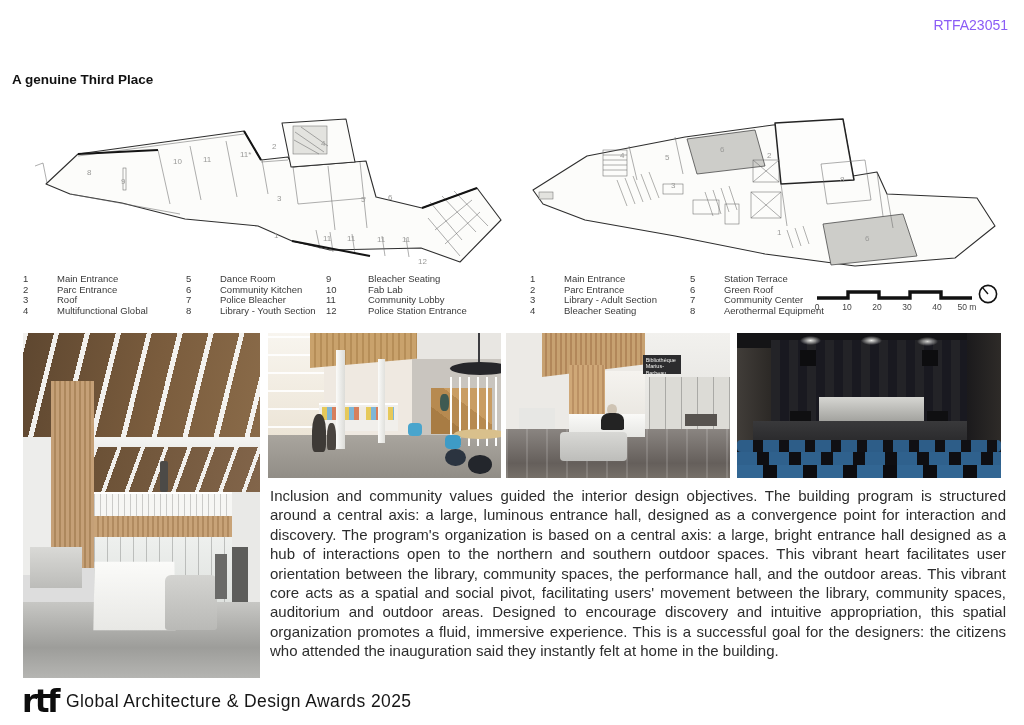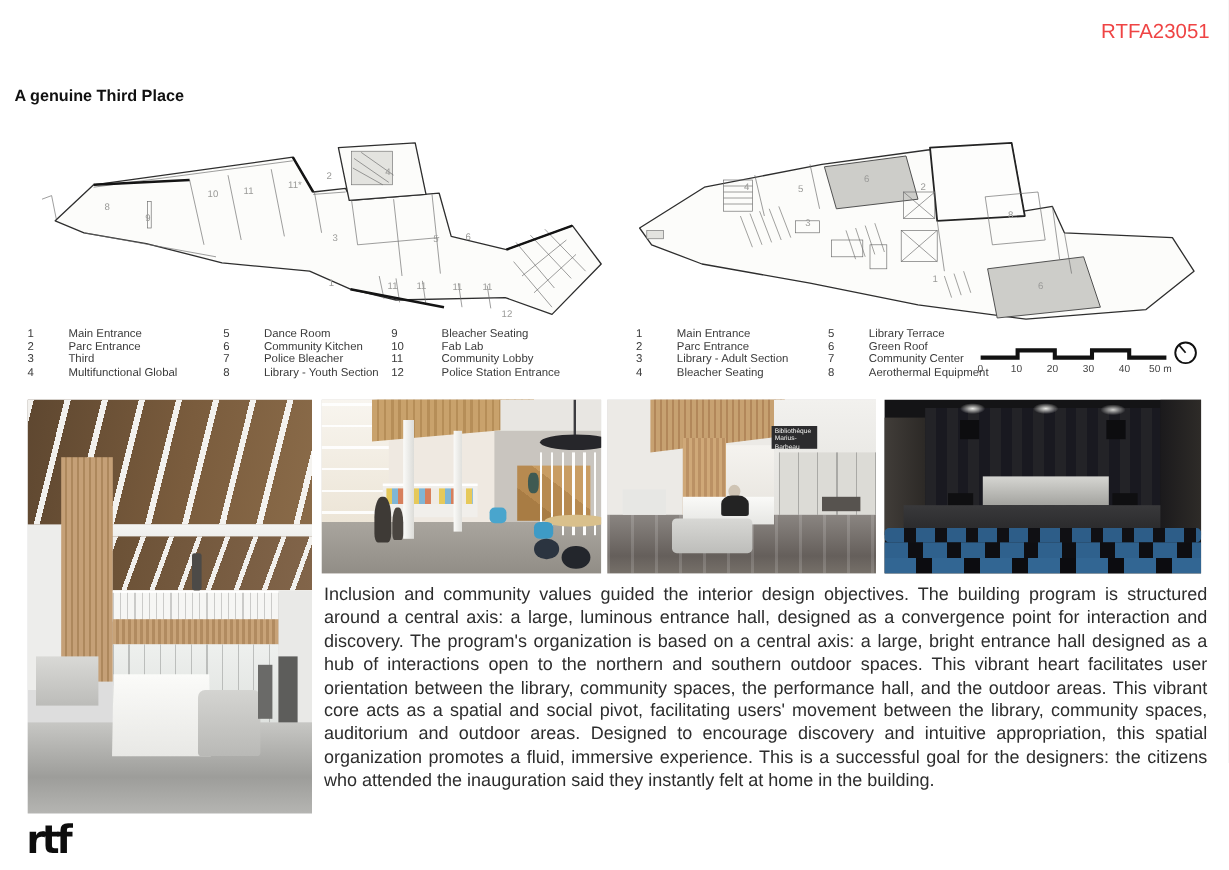--- a/index.html
+++ b/index.html
@@ -1,19 +1,19 @@
 <!DOCTYPE html>
 <html><head>
 <meta charset="utf-8">
 <style>
   html,body{margin:0;padding:0;background:#e8e8e8;}
   .page{position:relative;width:1024px;height:725px;background:#ffffff;overflow:hidden;
         font-family:"Liberation Sans", sans-serif;color:#1c1c1c;}
   
-  .refcode{position:absolute;top:17px;right:16px;font-size:17px;color:#ef4444;}
+  .refcode{position:absolute;top:17px;right:16px;font-size:14px;color:#8b5cf6;}
   .title{position:absolute;left:23px;top:50px;font-size:15.5px;font-weight:700;letter-spacing:.2px;color:#111;}
   .subtitle{position:absolute;left:12px;top:72px;font-size:13.5px;font-weight:700;color:#111;}
   
   .plan{position:absolute;}
   .plan-left{left:30px;top:110px;width:480px;height:162px;}
   .plan-right{left:525px;top:108px;width:480px;height:165px;}
   .plan svg{width:100%;height:100%;display:block;}
   .wall{fill:#fcfcfa;stroke:#2e2e2e;stroke-width:1.1;stroke-linejoin:round;}
   .wall2{fill:#fdfdfc;stroke:#232323;stroke-width:1.5;stroke-linejoin:round;}
   .roof{fill:#cdcdc9;stroke:#4a4a4a;stroke-width:.8;}
@@ -237,21 +237,21 @@
       <div class="legend-row">
         <span class="legend-num">1</span>
         <span class="legend-label">Main Entrance</span>
       </div>
       <div class="legend-row">
         <span class="legend-num">2</span>
         <span class="legend-label">Parc Entrance</span>
       </div>
       <div class="legend-row">
         <span class="legend-num">3</span>
-        <span class="legend-label">Third</span>
+        <span class="legend-label">Roof</span>
       </div>
       <div class="legend-row">
         <span class="legend-num">4</span>
         <span class="legend-label">Multifunctional Global</span>
       </div>
     </div>
   <div class="legend-col" style="left:186px">
       <div class="legend-row">
         <span class="legend-num">5</span>
         <span class="legend-label">Dance Room</span>
@@ -301,21 +301,21 @@
         <span class="legend-label">Library - Adult Section</span>
       </div>
       <div class="legend-row">
         <span class="legend-num">4</span>
         <span class="legend-label">Bleacher Seating</span>
       </div>
     </div>
   <div class="legend-col" style="left:690px">
       <div class="legend-row">
         <span class="legend-num">5</span>
-        <span class="legend-label">Library Terrace</span>
+        <span class="legend-label">Station Terrace</span>
       </div>
       <div class="legend-row">
         <span class="legend-num">6</span>
         <span class="legend-label">Green Roof</span>
       </div>
       <div class="legend-row">
         <span class="legend-num">7</span>
         <span class="legend-label">Community Center</span>
       </div>
       <div class="legend-row">
@@ -421,14 +421,15 @@
     <div class="p4-apron"></div>
     <div class="p4-wallR"></div>
     <div class="p4-row1"></div>
     <div class="p4-row2"></div>
     <div class="p4-row3"></div>
   </div>
 
   <div class="bodytext">Inclusion and community values guided the interior design objectives. The building program is structured around a central axis: a large, luminous entrance hall, designed as a convergence point for interaction and discovery. The program's organization is based on a central axis: a large, bright entrance hall designed as a hub of interactions open to the northern and southern outdoor spaces. This vibrant heart facilitates user orientation between the library, community spaces, the performance hall, and the outdoor areas. This vibrant core acts as a spatial and social pivot, facilitating users' movement between the library, community spaces, auditorium and outdoor areas. Designed to encourage discovery and intuitive appropriation, this spatial organization promotes a fluid, immersive experience. This is a successful goal for the designers: the citizens who attended the inauguration said they instantly felt at home in the building.</div>
 
   <div class="footer-logo">rtf</div>
+  <div class="footer-text">Global Architecture &amp; Design Awards 2025</div>
 
 </div>
 
 </body></html>

